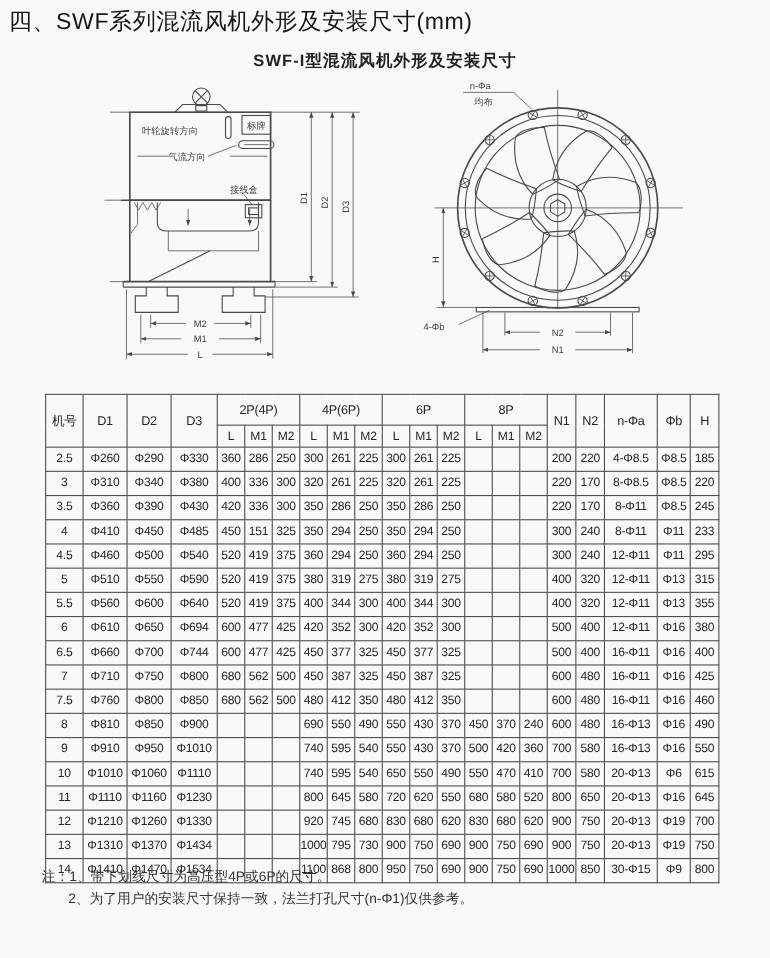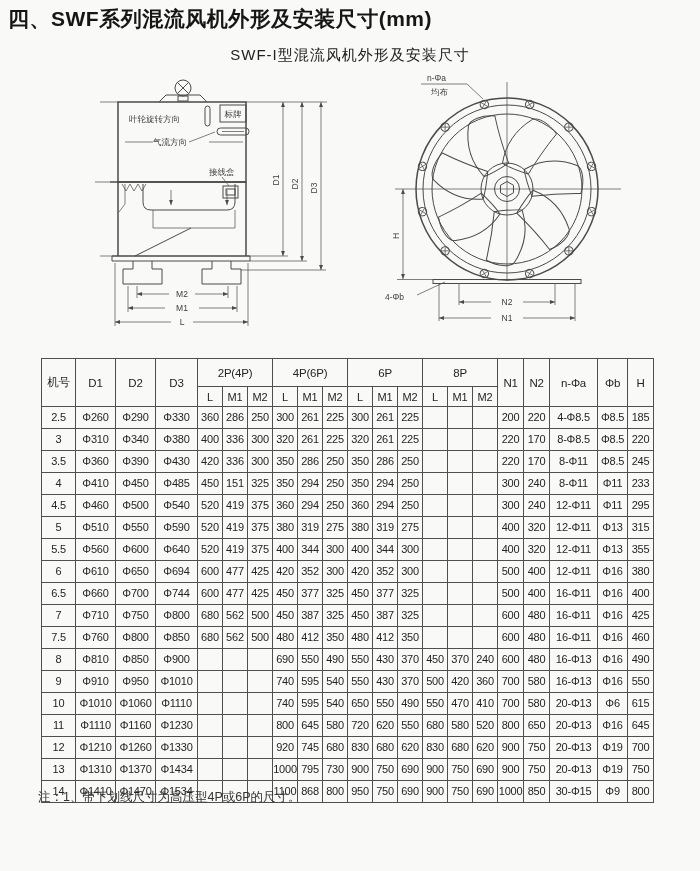--- a/index.html
+++ b/index.html
@@ -6,27 +6,28 @@
   body{
     width:700px;height:871px;
     background:#f9f9f7;
     font-family:"Liberation Sans","DejaVu Sans",sans-serif;
     color:#2b2b2b;
     position:relative;
     overflow:hidden;
   }
   .page-title{
     position:absolute;left:8px;top:5px;
-    font-size:21px;font-weight:bold;color:#161616;
+    font-size:21px;font-weight:normal;color:#161616;
     letter-spacing:0.5px;white-space:nowrap;
   }
   .sub-title{
     position:absolute;left:0;top:46px;width:700px;
     text-align:center;font-size:15px;color:#222;
     letter-spacing:1px;
+    font-weight:bold;
   }
   .drawing{position:absolute;}
   .drawing svg{display:block;}
   .drawing line,.drawing path,.drawing rect,.drawing circle,.drawing polygon{
     stroke:#4a4a4a;fill:none;stroke-width:1;
   }
   .drawing .thick{stroke-width:1.5;}
   .drawing .thin{stroke-width:0.7;}
   .drawing text{
     fill:#3d3d3d;stroke:none;font-size:8.5px;
@@ -694,13 +695,14 @@
         <td>850</td>
         <td>30-Φ15</td>
         <td>Φ9</td>
         <td>800</td>
       </tr>
     </tbody>
 </table>
 
 <div class="notes">
   <div class="n1">注：1、带下划线尺寸为高压型4P或6P的尺寸。</div>
+  <div class="n2">2、为了用户的安装尺寸保持一致，法兰打孔尺寸(n-Φ1)仅供参考。</div>
 </div>
 
 </body></html>

